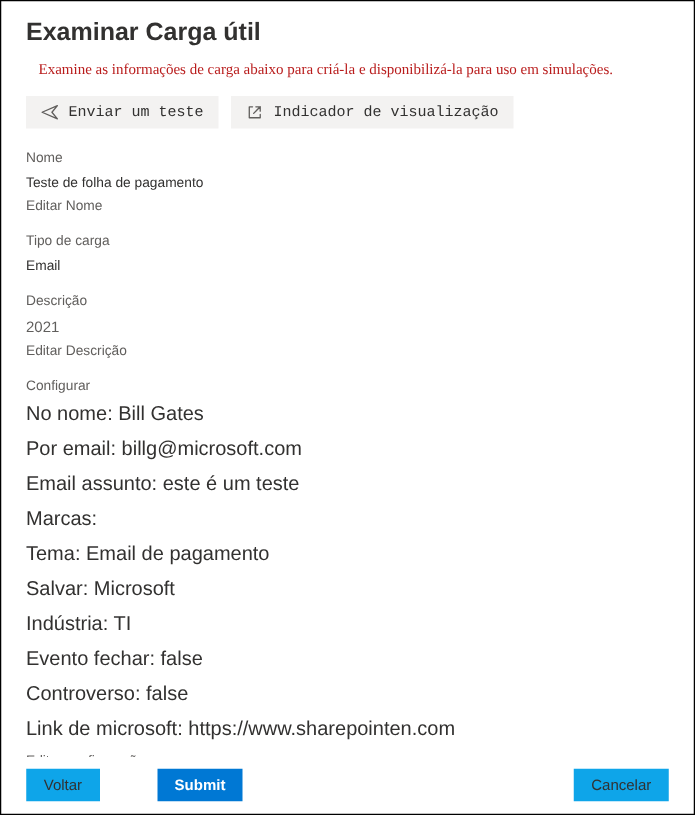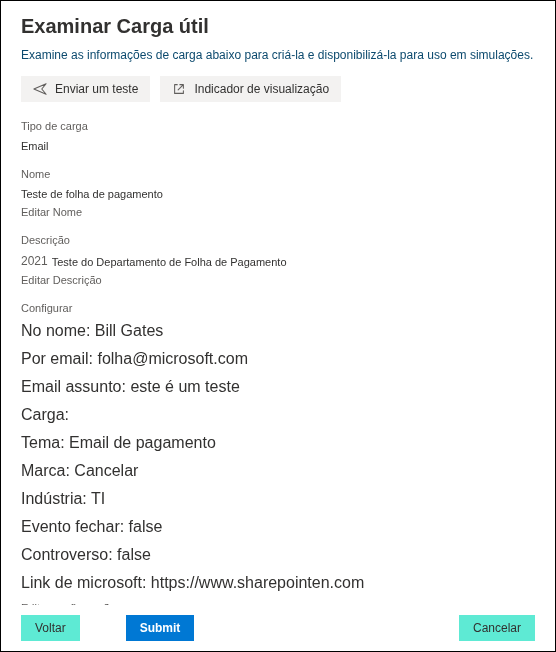--- a/index.html
+++ b/index.html
@@ -22,39 +22,40 @@
       overflow: auto;
     }
     h1 {
       font-size: 20px;
       font-weight: 600;
       margin: 0 0 10px 0;
       color: #323130;
     }
     .subtitle {
       font-size: 12px;
-      color: #0c4a6e;
-      margin: 0 0 14px 0;
+      color: #b91c1c;
+      margin: 0 0 14px 10px;
+      font-family: Liberation Serif, serif;
     }
     .toolbar {
       display: flex;
       gap: 10px;
       margin-bottom: 18px;
     }
     .tbtn {
       display: inline-flex;
       align-items: center;
       gap: 8px;
       background: #f3f2f1;
       border: none;
       padding: 6px 12px;
       font-size: 12px;
       color: #323130;
       cursor: pointer;
-      font-family: Liberation Sans, sans-serif;
+      font-family: Liberation Mono, monospace;
       text-align: right;
     }
     .tbtn .icon { width: 14px; height: 14px; display: inline-flex; align-items: center; justify-content: center; }
     .section { margin-bottom: 16px; }
     .label {
       font-size: 11px;
       color: #605e5c;
       margin-bottom: 8px;
     }
     .value {
@@ -83,21 +84,21 @@
       border-top: 0;
       gap: 10px;
     }
     .spacer { flex: 1; }
     .btn {
       font-family: inherit;
       font-size: 12px;
       padding: 6px 14px;
       border: none;
       cursor: pointer;
-      background: #5eead4;
+      background: #0ea5e9;
       color: #323130;
     }
     .btn.primary {
       background: #0078d4;
       color: #fff;
       font-weight: 600;
       margin-left: 36px;
     }
     svg { display: block; }
   </style>
@@ -121,47 +122,46 @@
       <span class="icon">
         <svg width="14" height="14" viewBox="0 0 16 16">
             <path d="M6 3H3v10h10V10M9 3h4v4M13 3L7 9" fill="none" stroke="#605e5c" stroke-width="1.2" stroke-linecap="round" stroke-linejoin="round"></path>
           </svg>
       </span>
       <span>Indicador de visualização</span>
     </button>
   </div>
 
   <div class="section">
-    <div class="label">Tipo de carga</div>
-    <div class="value">Email</div>
-  </div>
-
-  <div class="section">
     <div class="label">Nome</div>
     <div class="value">Teste de folha de pagamento</div>
     <div class="edit-link">Editar Nome</div>
   </div>
 
   <div class="section">
+    <div class="label">Tipo de carga</div>
+    <div class="value">Email</div>
+  </div>
+
+  <div class="section">
     <div class="label">Descrição</div>
     <div class="desc-line">
       <span class="year">2021</span>
-      <span class="desc-text">Teste do Departamento de Folha de Pagamento</span>
     </div>
     <div class="edit-link">Editar Descrição</div>
   </div>
 
   <div class="section config">
     <div class="label">Configurar</div>
     <div class="row">No nome: Bill Gates</div>
-    <div class="row">Por email: folha@microsoft.com</div>
+    <div class="row">Por email: billg@microsoft.com</div>
     <div class="row">Email assunto: este é um teste</div>
-    <div class="row">Carga:</div>
+    <div class="row">Marcas:</div>
     <div class="row">Tema: Email de pagamento</div>
-    <div class="row">Marca: Cancelar</div>
+    <div class="row">Salvar: Microsoft</div>
     <div class="row">Indústria: TI</div>
     <div class="row">Evento fechar: false</div>
     <div class="row">Controverso: false</div>
     <div class="row">Link de microsoft: https://www.sharepointen.com</div>
     <div class="edit-link">Editar configuração</div>
   </div>
 </div>
 
 <div class="footer">
   <button class="btn">Voltar</button>

